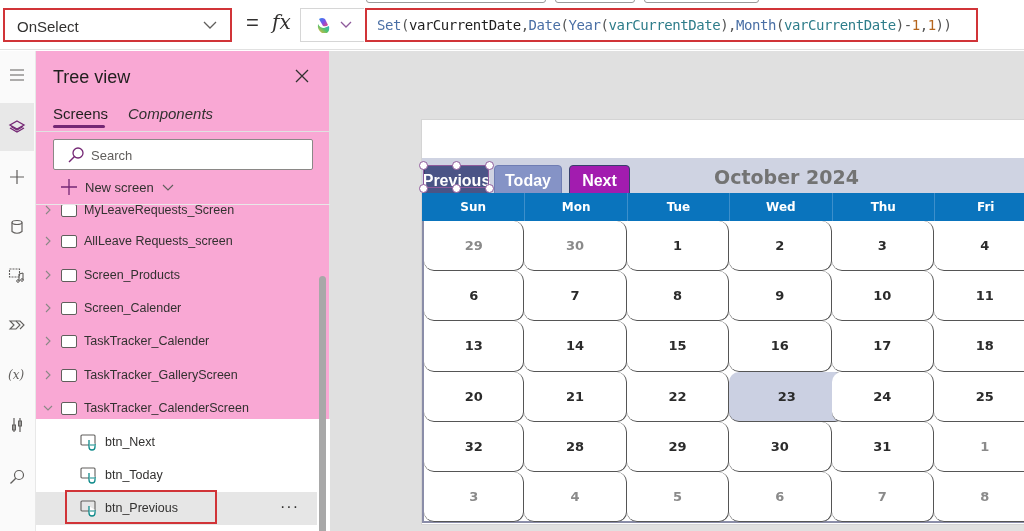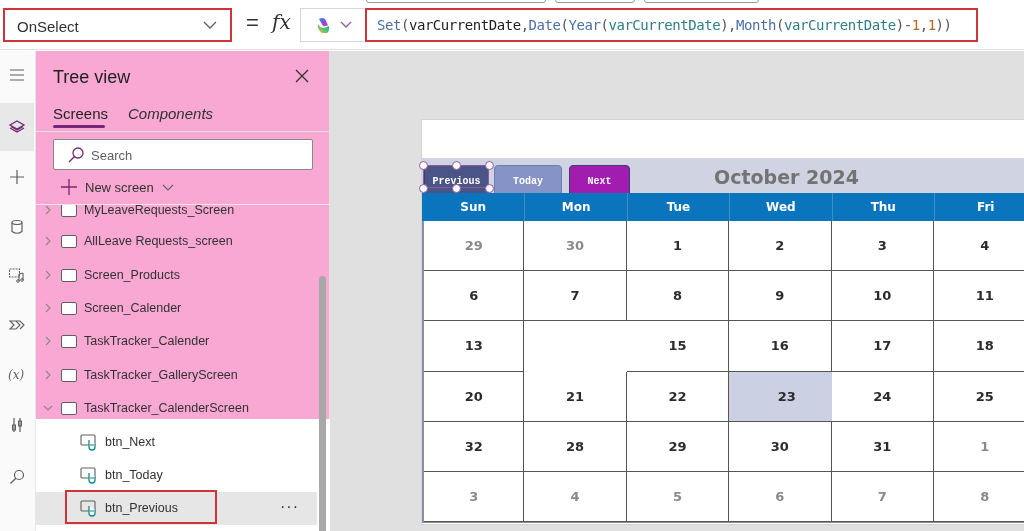--- a/index.html
+++ b/index.html
@@ -57,31 +57,31 @@
   .node.child .txt { left: 69px; }
   .node.selected { background: #e6e6e6; }
   .node .more { position: absolute; left: 244px; top: 6px; font-size: 16px; color: #323130; letter-spacing: 1px; }
   .sel-outline { position: absolute; left: 29px; top: 439px; width: 152px; height: 34px; border: 2px solid #d13438; }
   .scrollbar { position: absolute; left: 283px; top: 225px; width: 7px; height: 255px; background: #a8a8a8; border-radius: 4px 4px 0 0; }
 
   
   .canvas { position: absolute; left: 330px; top: 51px; width: 694px; height: 480px; background: #e0e0e0; }
   .screen { position: absolute; left: 92px; top: 69px; width: 620px; height: 404px; background: #fff; box-shadow: 0 0 0 1px #d4d4d4; }
   .hdr-band { position: absolute; left: 0; top: 38px; width: 620px; height: 35px; background: #cfd3e2; }
-  .nav-btn { position: absolute; top: 45px; height: 32px; border-radius: 4px; font-family: Liberation Mono, monospace; font-weight: bold; font-size: 10px; color: #fff; display: flex; align-items: center; justify-content: center; }
+  .nav-btn { position: absolute; top: 45px; height: 32px; border-radius: 4px; font-family: Liberation Sans, sans-serif; font-weight: bold; font-size: 16px; color: #fff; display: flex; align-items: center; justify-content: center; }
   .btn-prev { left: 2px; width: 65px; background: #4a5486; border: 1px solid #38406b; }
   .btn-today { left: 72px; width: 68px; background: #8593c6; border: 1px solid #6f7db3; }
   .btn-next { left: 147px; width: 61px; background: #a21caf; border: 1px solid #38406b; }
   .handle { position: absolute; width: 9px; height: 9px; border-radius: 50%; background: #fff; border: 1.3px solid #8e5a9b; }
   .sel-box { position: absolute; left: 1px; top: 45px; width: 66px; height: 23px; border: 1px solid #8e5a9b; }
   .month-title { position: absolute; left: 292px; top: 46px; font-family: "DejaVu Sans", sans-serif; font-weight: bold; font-size: 19px; color: #737373; }
   .dow-row { position: absolute; left: 0; top: 73px; width: 620px; height: 28px; background: #0a74bd; }
   .dow { position: absolute; top: 0; height: 28px; display: flex; align-items: center; justify-content: center; font-family: "DejaVu Sans", sans-serif; font-weight: bold; font-size: 12px; color: #fff; border-left: 1px solid #3d8fcb; }
   .grid { position: absolute; left: 0; top: 101px; width: 620px; height: 302px; border-bottom: 2px solid #8a8da8; border-left: 2px solid #8a8da8; }
-  .cell { position: absolute; display: flex; align-items: center; justify-content: center; font-family: "DejaVu Sans", sans-serif; font-weight: bold; font-size: 13px; color: #2b2b2b; border-right: 1px solid #555; border-bottom: 1px solid #555; background: #fff; }
+  .cell { position: absolute; display: flex; align-items: center; justify-content: center; font-family: "DejaVu Sans", sans-serif; font-weight: bold; font-size: 13px; color: #2b2b2b; border-right: 1px solid #555; border-bottom: 1px solid #555; background: #fff; border-radius: 10px; }
   .cell.muted { color: #8a8a8a; }
   .cell.today { background: #cbd0e2; }
 </style>
 </head>
 <body>
 
 <div id="root">
 
   <div class="formula-bar">
     <div class="stub-btn" style="left:366px;width:180px;"></div>
@@ -323,20 +323,21 @@
           <div class="cell" style="left: 305.2px; top: 0px; width: 102.4px; height: 50.2px;">2</div>
           <div class="cell" style="left: 407.6px; top: 0px; width: 102.4px; height: 50.2px;">3</div>
           <div class="cell" style="left: 510px; top: 0px; width: 102.4px; height: 50.2px;">4</div>
           <div class="cell" style="left: 0px; top: 50.2px; width: 100.4px; height: 50.2px;">6</div>
           <div class="cell" style="left: 100.4px; top: 50.2px; width: 102.4px; height: 50.2px;">7</div>
           <div class="cell" style="left: 202.8px; top: 50.2px; width: 102.4px; height: 50.2px;">8</div>
           <div class="cell" style="left: 305.2px; top: 50.2px; width: 102.4px; height: 50.2px;">9</div>
           <div class="cell" style="left: 407.6px; top: 50.2px; width: 102.4px; height: 50.2px;">10</div>
           <div class="cell" style="left: 510px; top: 50.2px; width: 102.4px; height: 50.2px;">11</div>
           <div class="cell" style="left: 0px; top: 100.4px; width: 100.4px; height: 50.2px;">13</div>
+          <div class="cell" style="left: 100.4px; top: 100.4px; width: 102.4px; height: 50.2px;">14</div>
           <div class="cell" style="left: 202.8px; top: 100.4px; width: 102.4px; height: 50.2px;">15</div>
           <div class="cell" style="left: 305.2px; top: 100.4px; width: 102.4px; height: 50.2px;">16</div>
           <div class="cell" style="left: 407.6px; top: 100.4px; width: 102.4px; height: 50.2px;">17</div>
           <div class="cell" style="left: 510px; top: 100.4px; width: 102.4px; height: 50.2px;">18</div>
           <div class="cell" style="left: 0px; top: 150.6px; width: 100.4px; height: 50.2px;">20</div>
           <div class="cell" style="left: 100.4px; top: 150.6px; width: 102.4px; height: 50.2px;">21</div>
           <div class="cell" style="left: 202.8px; top: 150.6px; width: 102.4px; height: 50.2px;">22</div>
           <div class="cell today" style="left: 305.2px; top: 150.6px; width: 116px; height: 50.2px;">23</div>
           <div class="cell" style="left: 407.6px; top: 150.6px; width: 102.4px; height: 50.2px;">24</div>
           <div class="cell" style="left: 510px; top: 150.6px; width: 102.4px; height: 50.2px;">25</div>

